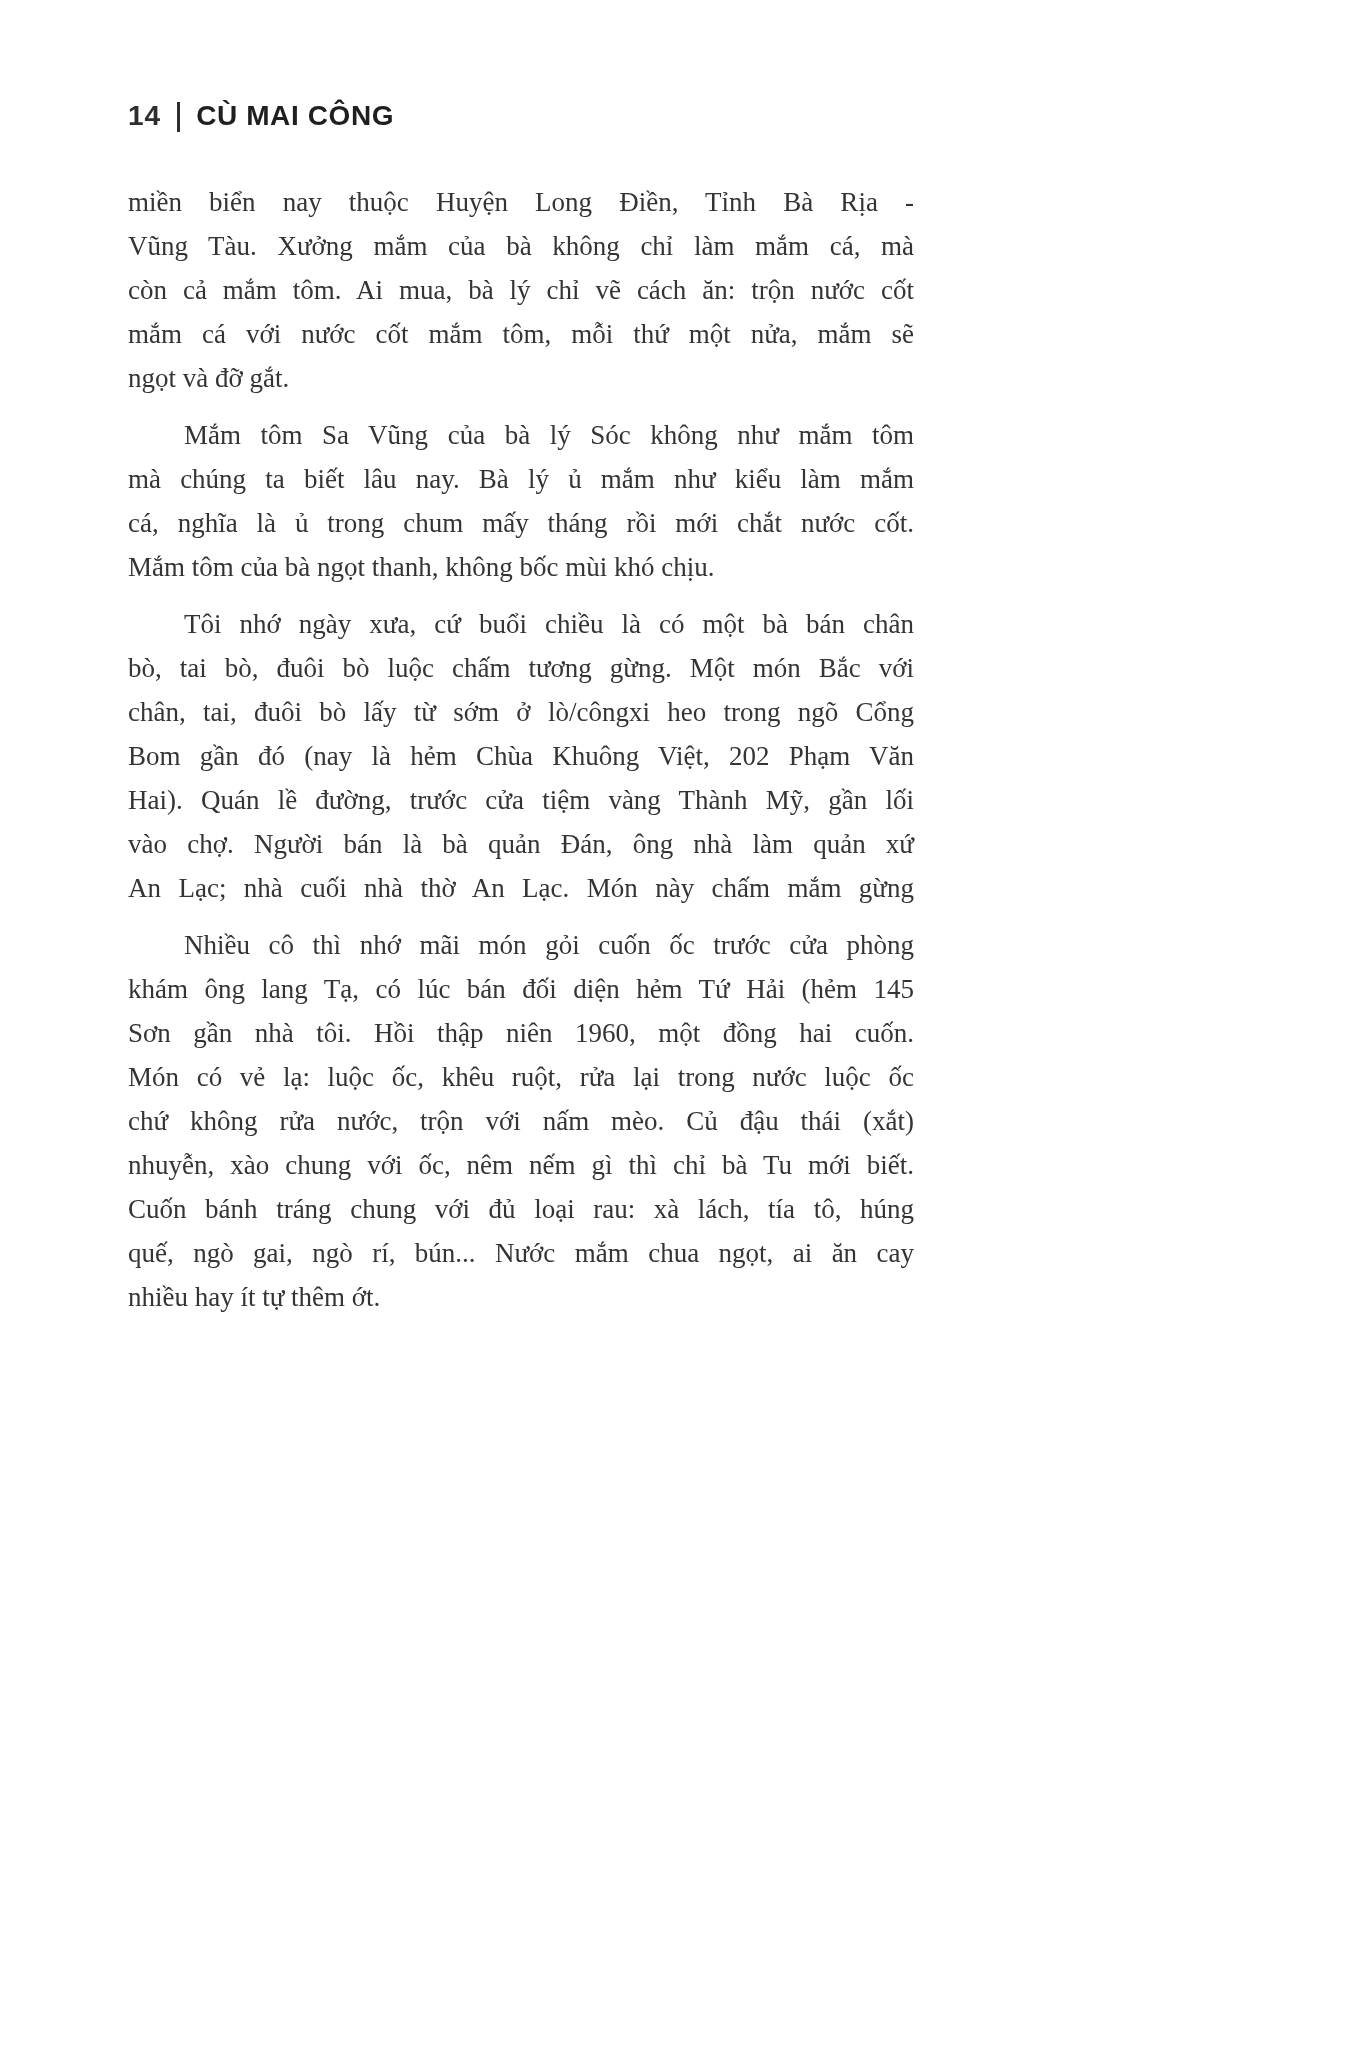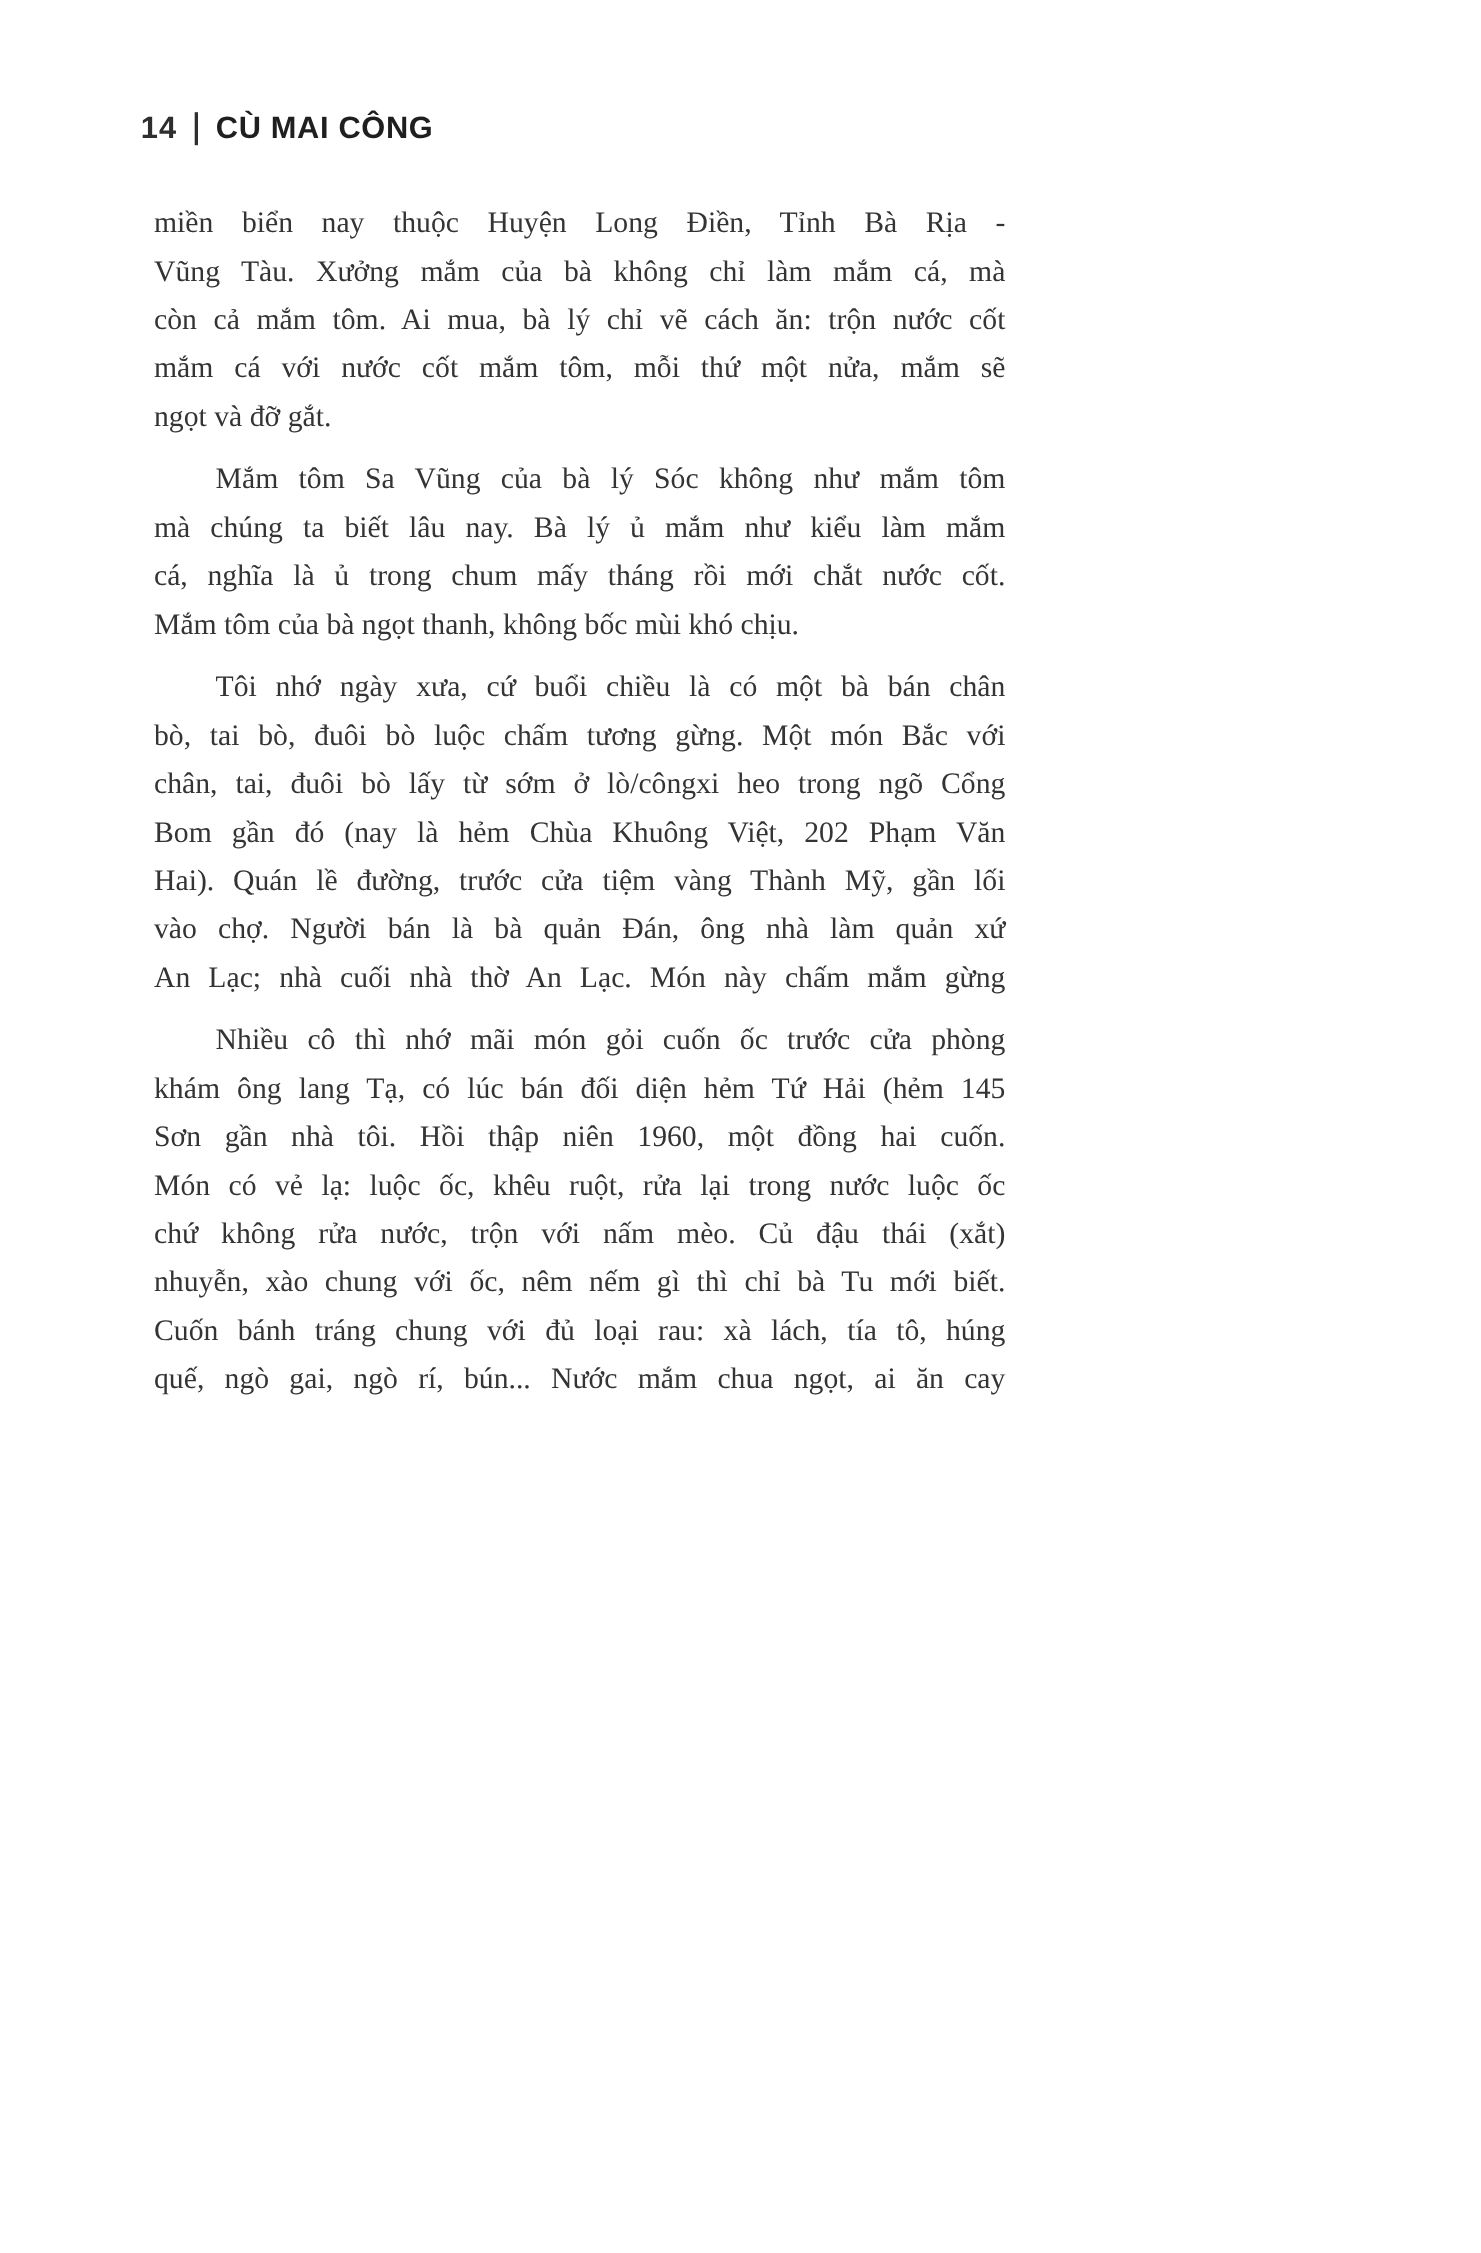--- a/index.html
+++ b/index.html
@@ -50,21 +50,20 @@
   .paragraph {
     margin: 0 0 13px 0;
   }
   .line {
     font-size: 27px;
     line-height: 44px;
     white-space: nowrap;
     text-align: justify;
     text-align-last: justify;
     color: #343434;
-    margin-left: 12px;
   }
   .line.last {
     text-align-last: left;
   }
   .line.indent {
     padding-left: 56px;
   }
 </style>
 </head>
 <body>
@@ -100,14 +99,15 @@
     </div>
     <div class="paragraph">
       <div class="line indent">Nhiều cô thì nhớ mãi món gỏi cuốn ốc trước cửa phòng</div>
       <div class="line">khám ông lang Tạ, có lúc bán đối diện hẻm Tứ Hải (hẻm 145</div>
       <div class="line">Sơn gần nhà tôi. Hồi thập niên 1960, một đồng hai cuốn.</div>
       <div class="line">Món có vẻ lạ: luộc ốc, khêu ruột, rửa lại trong nước luộc ốc</div>
       <div class="line">chứ không rửa nước, trộn với nấm mèo. Củ đậu thái (xắt)</div>
       <div class="line">nhuyễn, xào chung với ốc, nêm nếm gì thì chỉ bà Tu mới biết.</div>
       <div class="line">Cuốn bánh tráng chung với đủ loại rau: xà lách, tía tô, húng</div>
       <div class="line">quế, ngò gai, ngò rí, bún... Nước mắm chua ngọt, ai ăn cay</div>
+      <div class="line last">nhiều hay ít tự thêm ớt.</div>
     </div>
   </div>
 
 </body></html>

